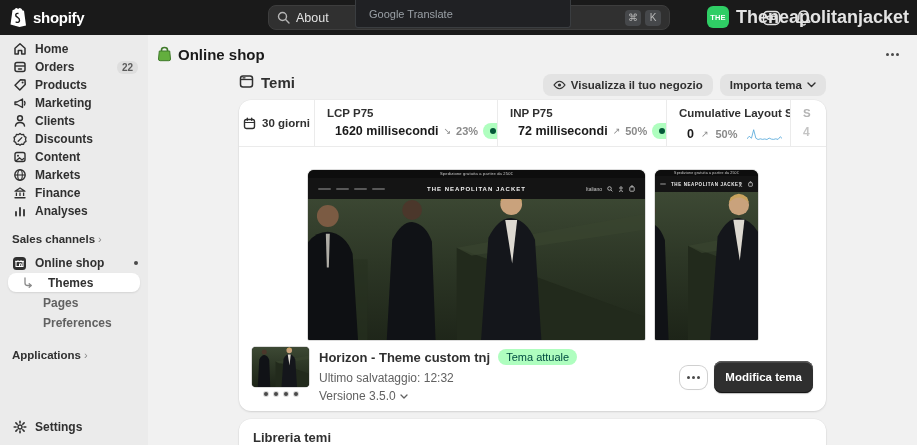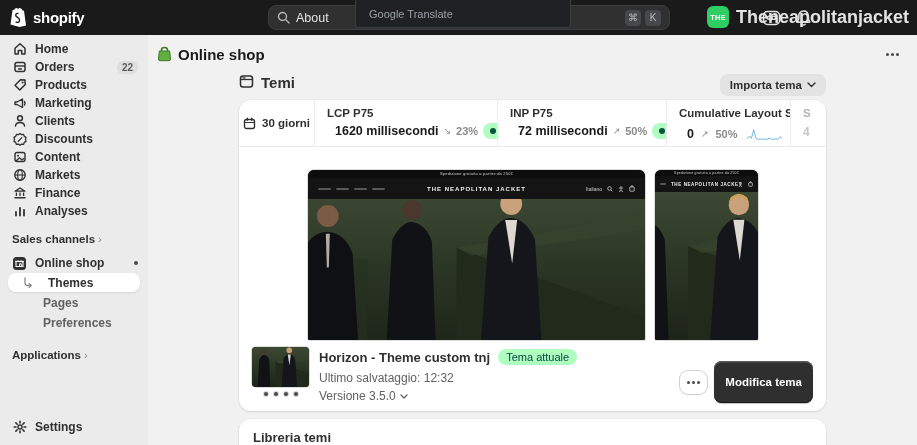--- a/index.html
+++ b/index.html
@@ -102,21 +102,21 @@
   .thumb-dots { display:flex; justify-content:center; gap:6px; margin-top:5px; }
   .thumb-dots i { width:4px; height:4px; border-radius:50%; background:#4a4a4a; box-shadow:0 0 0 1px #d6d6d6; display:block; }
   .t-text { flex:1; min-width:0; padding-top:2px; }
   .t-name-row { display:flex; align-items:center; gap:8px; }
   .t-name { font-size:13px; font-weight:700; color:#303030; white-space:nowrap; }
   .t-badge { background:#affebf; color:#014b40; font-size:11px; font-weight:500; border-radius:8px; padding:1px 8px; line-height:14px; }
   .t-saved { margin-top:6px; font-size:12px; color:#616161; }
   .t-version { margin-top:4px; font-size:12px; color:#616161; display:flex; align-items:center; gap:4px; cursor:pointer; width:fit-content; }
   .t-actions { display:flex; align-items:center; gap:7px; margin-top:14px; align-self:flex-start; }
   .more-btn { width:27px; height:23px; background:#ffffff; border:none; border-radius:8px; box-shadow:0 0 0 1px #d0d0d0, 0 1px 1px rgba(0,0,0,.08); display:flex; align-items:center; justify-content:center; gap:2px; cursor:pointer; }
-  .primary-btn { height:42px; padding:0 11px; border:none; border-radius:8px; background:#2f2f2f; box-shadow:inset 0 1.5px 0 #5a5a5a, inset 0 -1px 0 #161616, 0 1px 1px rgba(0,0,0,.25); color:#ffffff; font-size:11.5px; font-weight:600; cursor:pointer; font-family:inherit; }
+  .primary-btn { height:32px; padding:0 11px; border:none; border-radius:8px; background:#2f2f2f; box-shadow:inset 0 1.5px 0 #5a5a5a, inset 0 -1px 0 #161616, 0 1px 1px rgba(0,0,0,.25); color:#ffffff; font-size:11.5px; font-weight:600; cursor:pointer; font-family:inherit; }
 
   svg.ic { display:block; }
 </style>
 </head>
 <body>
 
 <svg width="0" height="0" style="position:absolute">
   <defs>
     <linearGradient id="hedge" x1="0" y1="0" x2="0" y2="1">
       <stop offset="0" stop-color="#3d4934"></stop>
@@ -356,20 +356,27 @@
     <div class="content">
 
       <div class="temi-head">
         <svg class="ic" width="15" height="15" viewBox="0 0 15 15">
             <rect x="1.5" y="2" width="12" height="11" rx="2.5" fill="none" stroke="#303030" stroke-width="1.5"></rect>
             <path d="M1.5 5.5 L13.5 5.5" stroke="#303030" stroke-width="1.3"></path>
             <path d="M4 3.8 L6 3.8" stroke="#303030" stroke-width="1.3" stroke-linecap="round"></path>
           </svg>
         <h2>Temi</h2>
         <div class="head-buttons">
+          <button class="gbtn">
+            <svg class="ic" width="13" height="10" viewBox="0 0 13 10">
+                <path d="M1 5 Q6.5 -2.5 12 5 Q6.5 12.5 1 5 Z" fill="none" stroke="#303030" stroke-width="1.2"></path>
+                <circle cx="6.5" cy="5" r="1.6" fill="#303030"></circle>
+              </svg>
+            <span>Visualizza il tuo negozio</span>
+          </button>
           <button class="gbtn">
             <span>Importa tema</span>
             <svg class="ic" width="9" height="6" viewBox="0 0 9 6">
                 <path d="M1 1 L4.5 4.5 L8 1" fill="none" stroke="#303030" stroke-width="1.4" stroke-linecap="round" stroke-linejoin="round"></path>
               </svg>
           </button>
         </div>
       </div>
 
       <section class="card card1">

